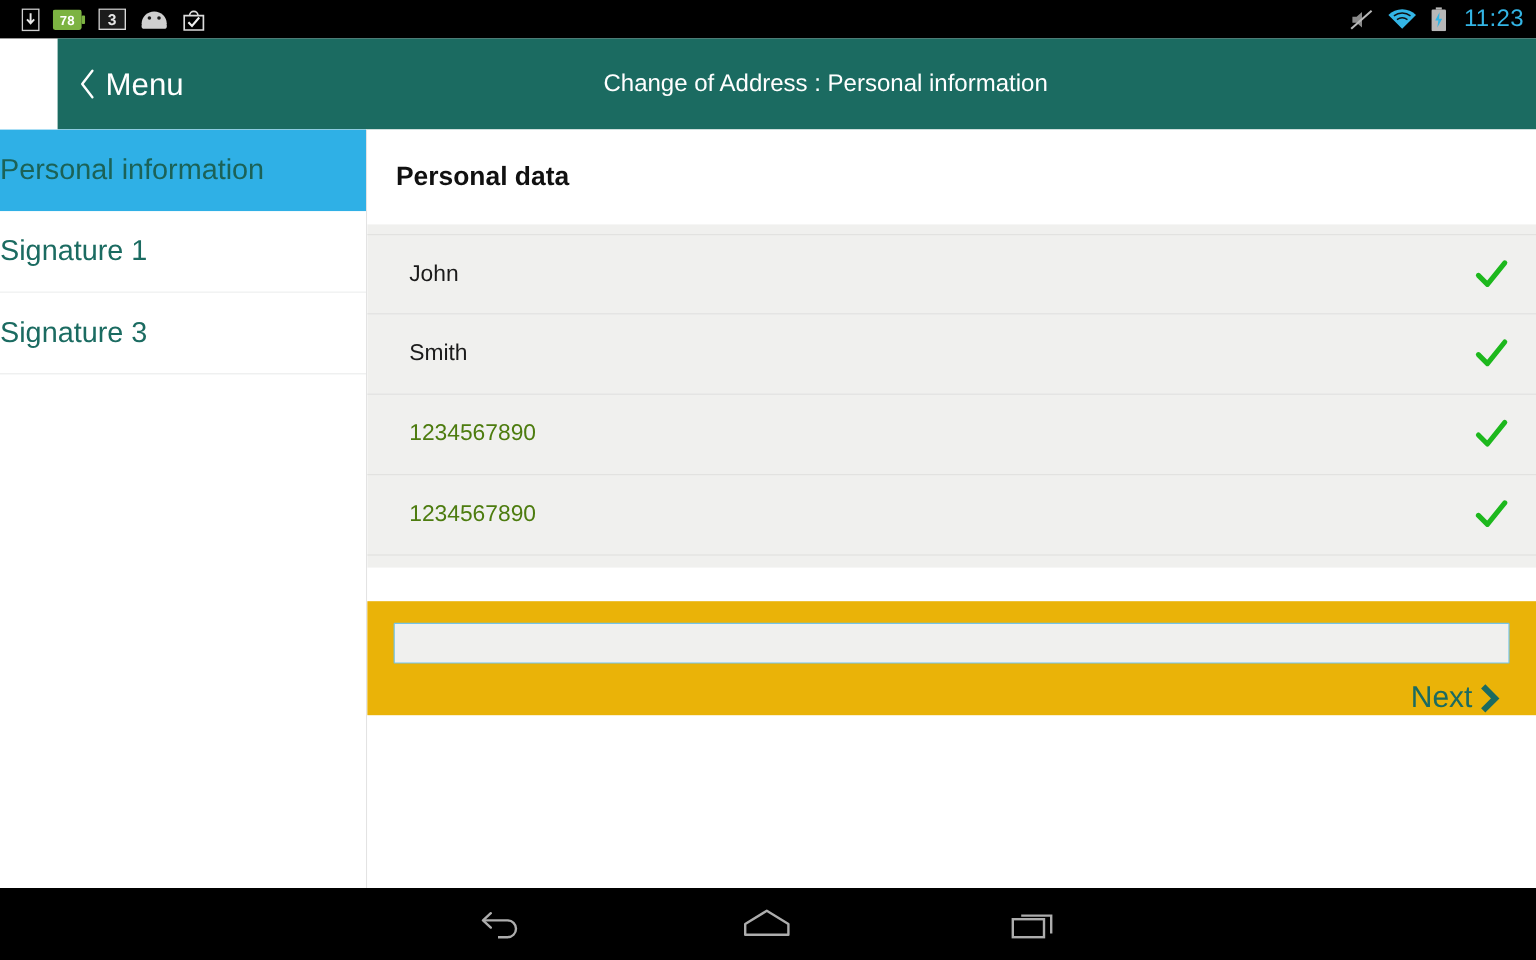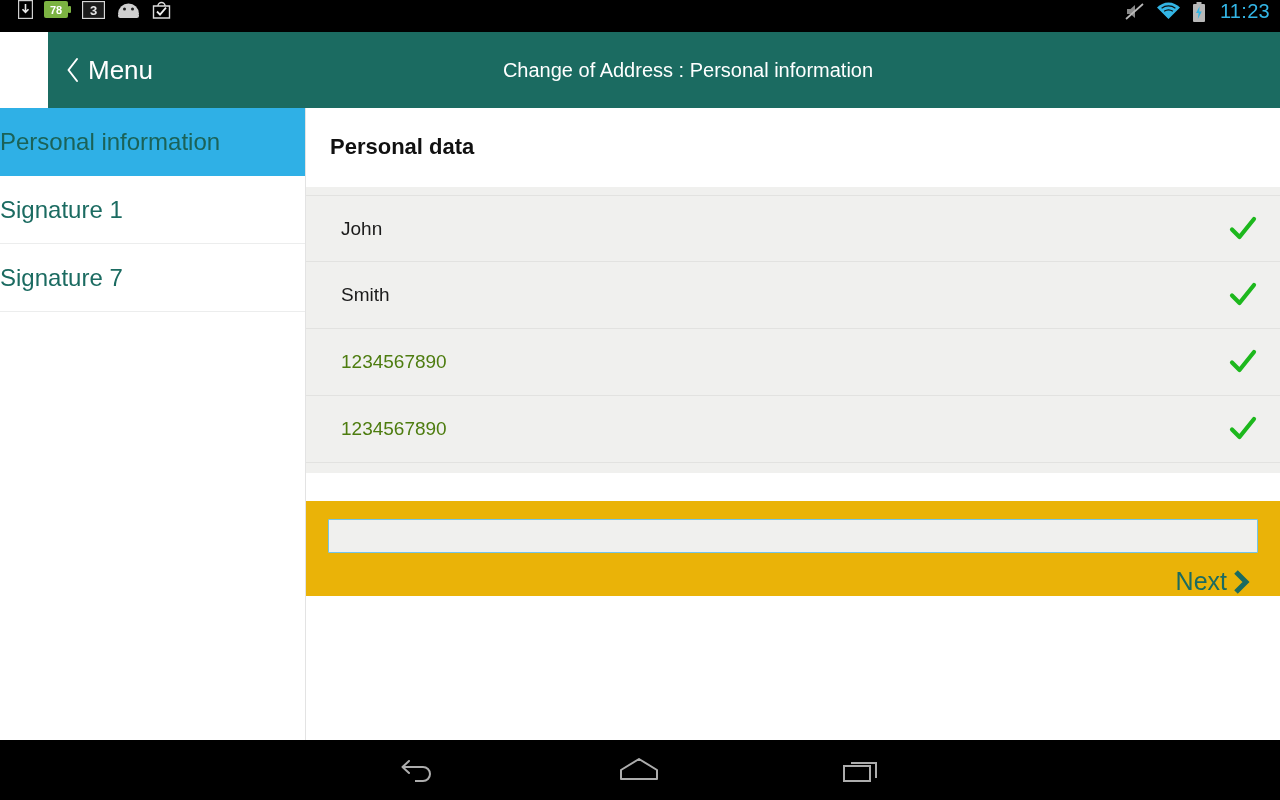--- a/index.html
+++ b/index.html
@@ -20,21 +20,21 @@
   }
 
   
   .status-bar {
     position: absolute;
     top: 0; left: 0;
     width: 1280px;
     height: 32px;
     background: #000000;
     display: flex;
-    align-items: flex-start;
+    align-items: center;
     box-sizing: border-box;
     padding: 0 10px 0 18px;
   }
   .status-left {
     display: flex;
     align-items: center;
     gap: 11px;
     flex: 0 0 auto;
   }
   .status-right {
@@ -305,21 +305,21 @@
   <div class="body-area">
 
     <div class="sidebar">
       <div class="side-item active">
         <span>Personal information</span>
       </div>
       <div class="side-item">
         <span>Signature 1</span>
       </div>
       <div class="side-item">
-        <span>Signature 7</span>
+        <span>Signature 3</span>
       </div>
     </div>
 
     <div class="content">
 
       <div class="section-title">Personal data</div>
 
       <div class="panel">
 
         <div class="panel-row">

